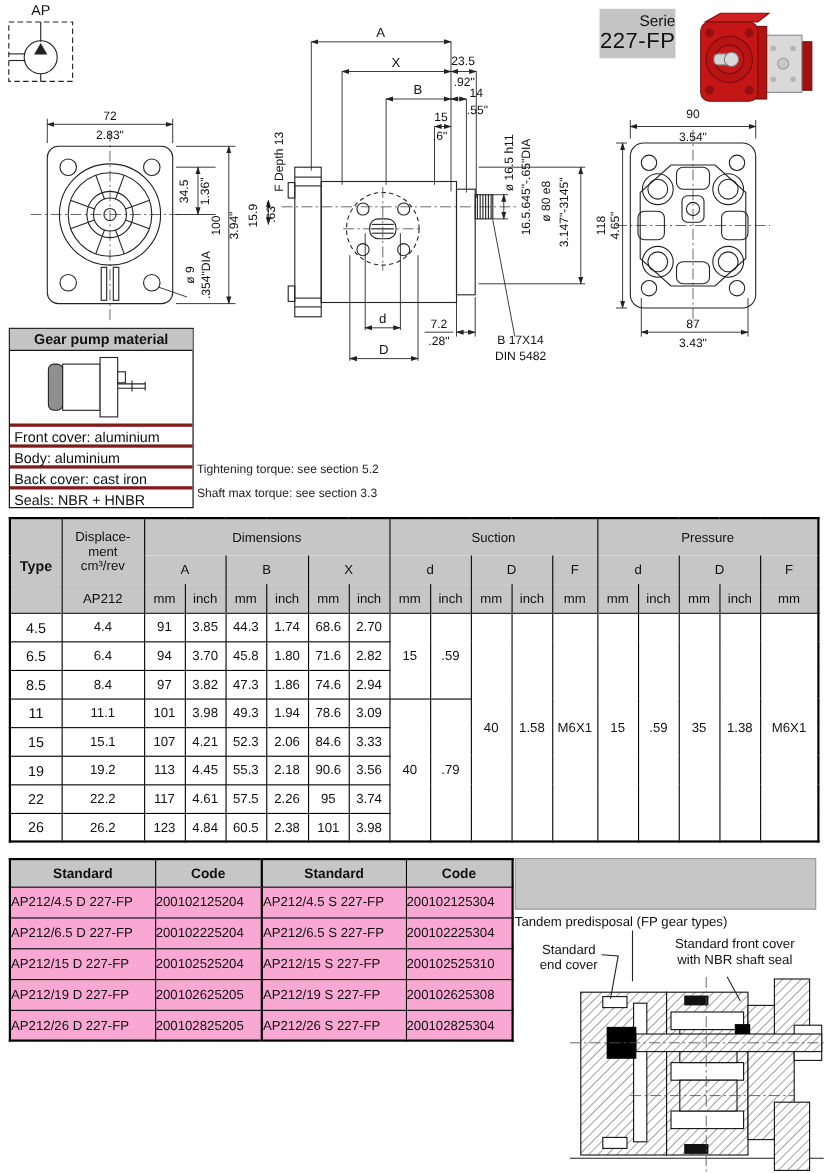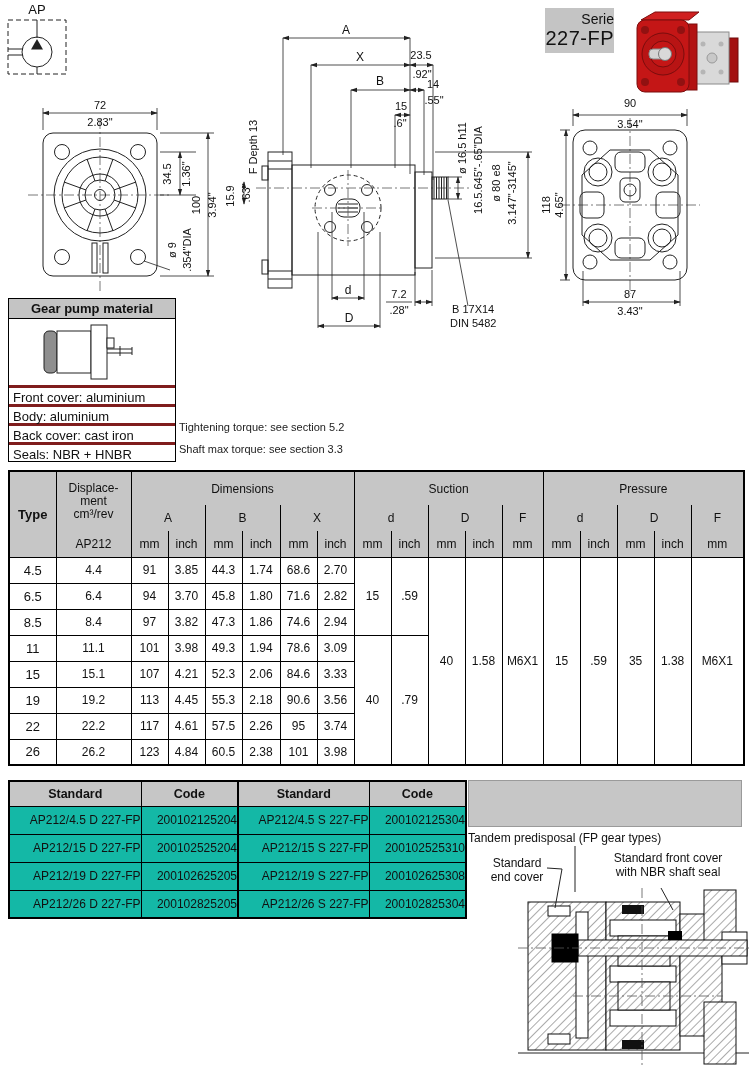--- a/index.html
+++ b/index.html
@@ -36,21 +36,21 @@
   .dimtab td{border:1px solid #000;font-size:12px;text-align:center;vertical-align:middle;height:26px;background:#fff}
   .dimtab td.tcol{font-weight:normal;font-size:13px}
   .dimtab tr.hr1 th{height:34px}
   .dimtab tr.hr2 th{height:26px}
   .dimtab tr.hr3 th{height:26px}
   .disp-h div{line-height:13px;font-size:12px}
 
   
   .ordtab{left:8px;top:780px;width:457px;table-layout:fixed;border:2px solid #000}
   .ordtab th{background:#c6c6c6;font-weight:bold;font-size:12.5px;border:1px solid #000;height:25px;text-align:center;vertical-align:middle}
-  .ordtab td{border:1px solid #000;font-size:12px;height:28px;text-align:right;vertical-align:middle;background:#14b8a6}
+  .ordtab td{border:1px solid #000;font-size:12px;height:28px;text-align:left;vertical-align:middle;background:#f9a8d4}
   .gdiv{border-left:2px solid #000 !important}
 
   .graybar{left:468px;top:780px;width:274px;height:47px;background:#c6c6c6;border:1px solid #9a9a9a}
 
   .td-title{left:468px;top:831px;font-size:12px;white-space:nowrap}
   .td-label{font-size:12px;text-align:center;line-height:14px}
 </style>
 </head>
 <body>
 
@@ -469,20 +469,26 @@
       <th class="gdiv">Standard</th>
       <th>Code</th>
     </tr>
     <tr>
       <td>AP212/4.5 D 227-FP</td>
       <td>200102125204</td>
       <td class="gdiv">AP212/4.5 S 227-FP</td>
       <td>200102125304</td>
     </tr>
     <tr>
+      <td>AP212/6.5 D 227-FP</td>
+      <td>200102225204</td>
+      <td class="gdiv">AP212/6.5 S 227-FP</td>
+      <td>200102225304</td>
+    </tr>
+    <tr>
       <td>AP212/15 D 227-FP</td>
       <td>200102525204</td>
       <td class="gdiv">AP212/15 S 227-FP</td>
       <td>200102525310</td>
     </tr>
     <tr>
       <td>AP212/19 D 227-FP</td>
       <td>200102625205</td>
       <td class="gdiv">AP212/19 S 227-FP</td>
       <td>200102625308</td>

